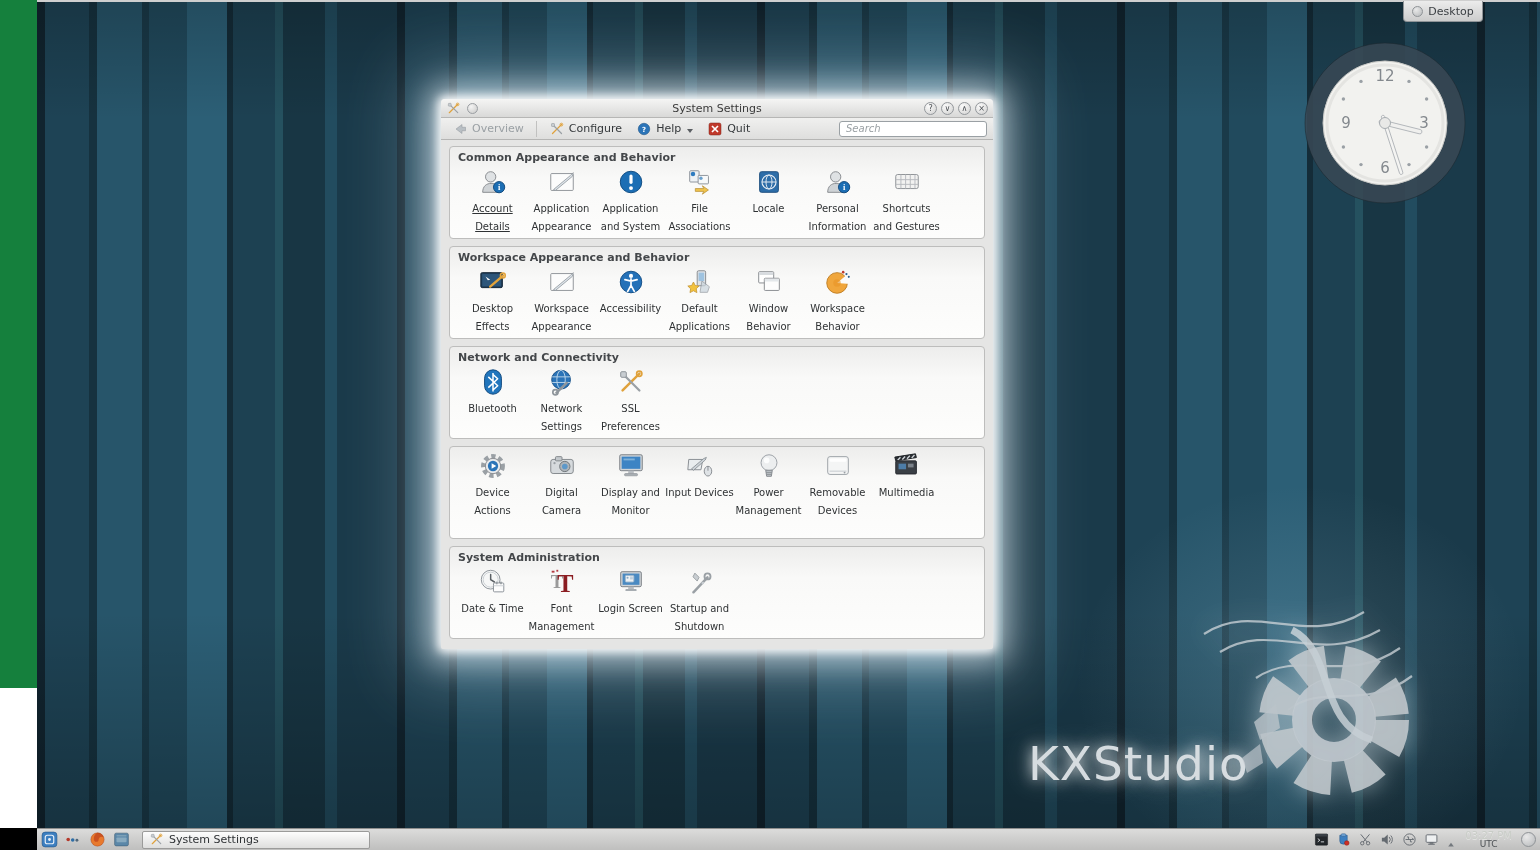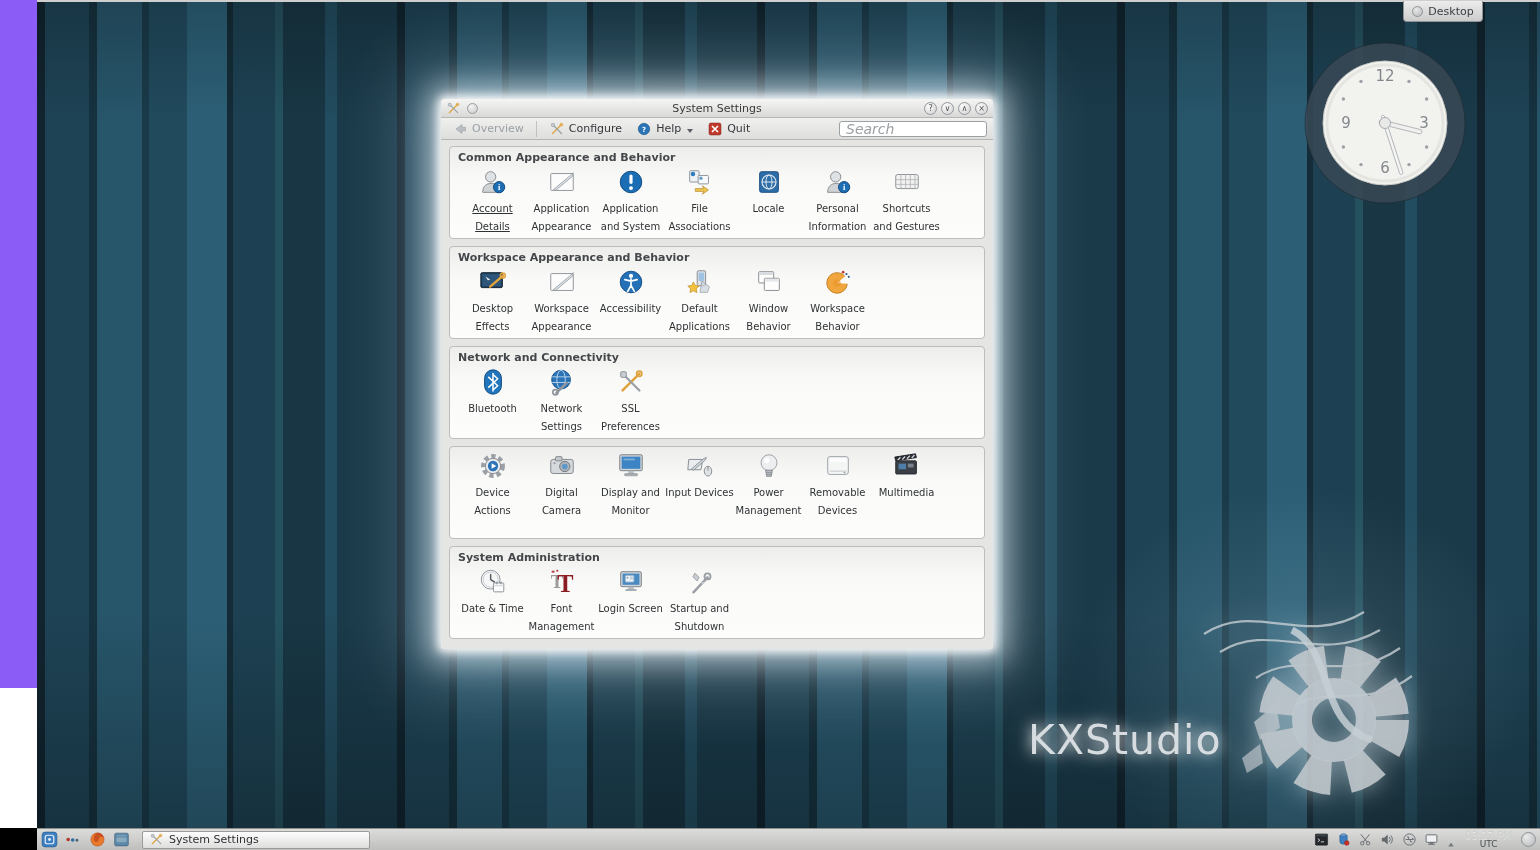--- a/index.html
+++ b/index.html
@@ -1,18 +1,18 @@
 <!DOCTYPE html>
 <html><head>
 <meta charset="utf-8">
 <style>
   * { margin:0; padding:0; box-sizing:border-box; }
   html,body { width:1540px; height:850px; overflow:hidden; background:#ffffff;
               font-family:"DejaVu Sans","Liberation Sans",sans-serif; }
-  #screen { position:relative; width:1540px; height:688px; background:#8b5cf6;padding-left:44px; }
+  #screen { position:relative; width:1540px; height:688px; background:#15803d;padding-left:44px; }
 
   
   #desktop {
     position:absolute; left:37px; top:0; width:1503px; height:850px;
     background-color:#1c3c4d;
     background-image:
       radial-gradient(420px 420px at 680px 370px, rgba(190,220,240,0.16), transparent 70%),
       radial-gradient(300px 260px at 1263px 680px, rgba(200,228,242,0.15), transparent 75%),
       linear-gradient(180deg, rgba(0,0,0,0.20), rgba(0,0,0,0) 14%, rgba(0,0,0,0) 72%, rgba(0,0,0,0.28)),
       repeating-linear-gradient(90deg,
@@ -43,21 +43,21 @@
     font-size:11px; color:#3a3e42;
   }
   .cashew-dot { width:11px; height:11px; border-radius:50%;
     background:radial-gradient(circle at 35% 30%, #e9e9e9, #b5b8ba); border:1px solid #8f9397; }
 
   
   #analog-clock { position:absolute; left:1300px; top:38px; width:170px; height:170px; }
 
   
   #logo-text {
-    position:absolute; left:1028px; top:716px; font-size:41px; letter-spacing:1px;
+    position:absolute; left:1028px; top:736px; font-size:47px; letter-spacing:1px;
     color:#d6dce0; text-shadow:0 0 14px rgba(255,255,255,0.9), 0 0 30px rgba(255,255,255,0.45);
   }
   #logo-gear { position:absolute; left:1196px; top:582px; width:238px; height:232px;
     filter:drop-shadow(0 0 12px rgba(235,245,252,0.55)); opacity:0.92; }
 
   
   #settings-window {
     position:absolute; left:441px; top:99px; width:552px; height:550px;
     background:#e5e5e4; border-radius:4px 4px 2px 2px;
     box-shadow:0 0 10px 3px rgba(255,255,255,0.95),
@@ -89,21 +89,21 @@
     background:linear-gradient(#f0f0ef,#dededd); border-bottom:1px solid #b5b5b4;
   }
   .tool-btn { display:flex; align-items:center; gap:4px; font-size:11px; color:#34383b;
     padding:1px 5px; border-radius:3px; }
   .tool-btn.disabled { color:#9aa0a4; }
   .tool-sep { width:1px; height:16px; background:#c1c1c0; margin:0 3px; }
   .chev-down { width:0; height:0; border-left:3.5px solid transparent; border-right:3.5px solid transparent;
     border-top:4px solid #5a5e62; margin-left:2px; margin-top:4px; }
   #search-input {
     margin-left:auto; width:148px; height:16px; border:1px solid #9aa0a4; border-radius:3px;
-    background:#fff; font-size:14px; padding:0 6px; color:#333;
+    background:#fff; font-size:10px; padding:0 6px; color:#333;
     font-family:"DejaVu Sans","Liberation Sans",sans-serif;
   }
   #search-input::placeholder { font-style:italic; color:#9aa0a4; }
 
   #window-content { flex:1; padding:6px 8px 4px; overflow:hidden; }
   .section {
     border:1px solid #bdbdbc; border-radius:4px; margin-bottom:7px; height:93px;
     background:linear-gradient(180deg,#ededec,#f9f9f8 34%,#fdfdfc);
     padding:4px 8px 2px; overflow:hidden;
   }

